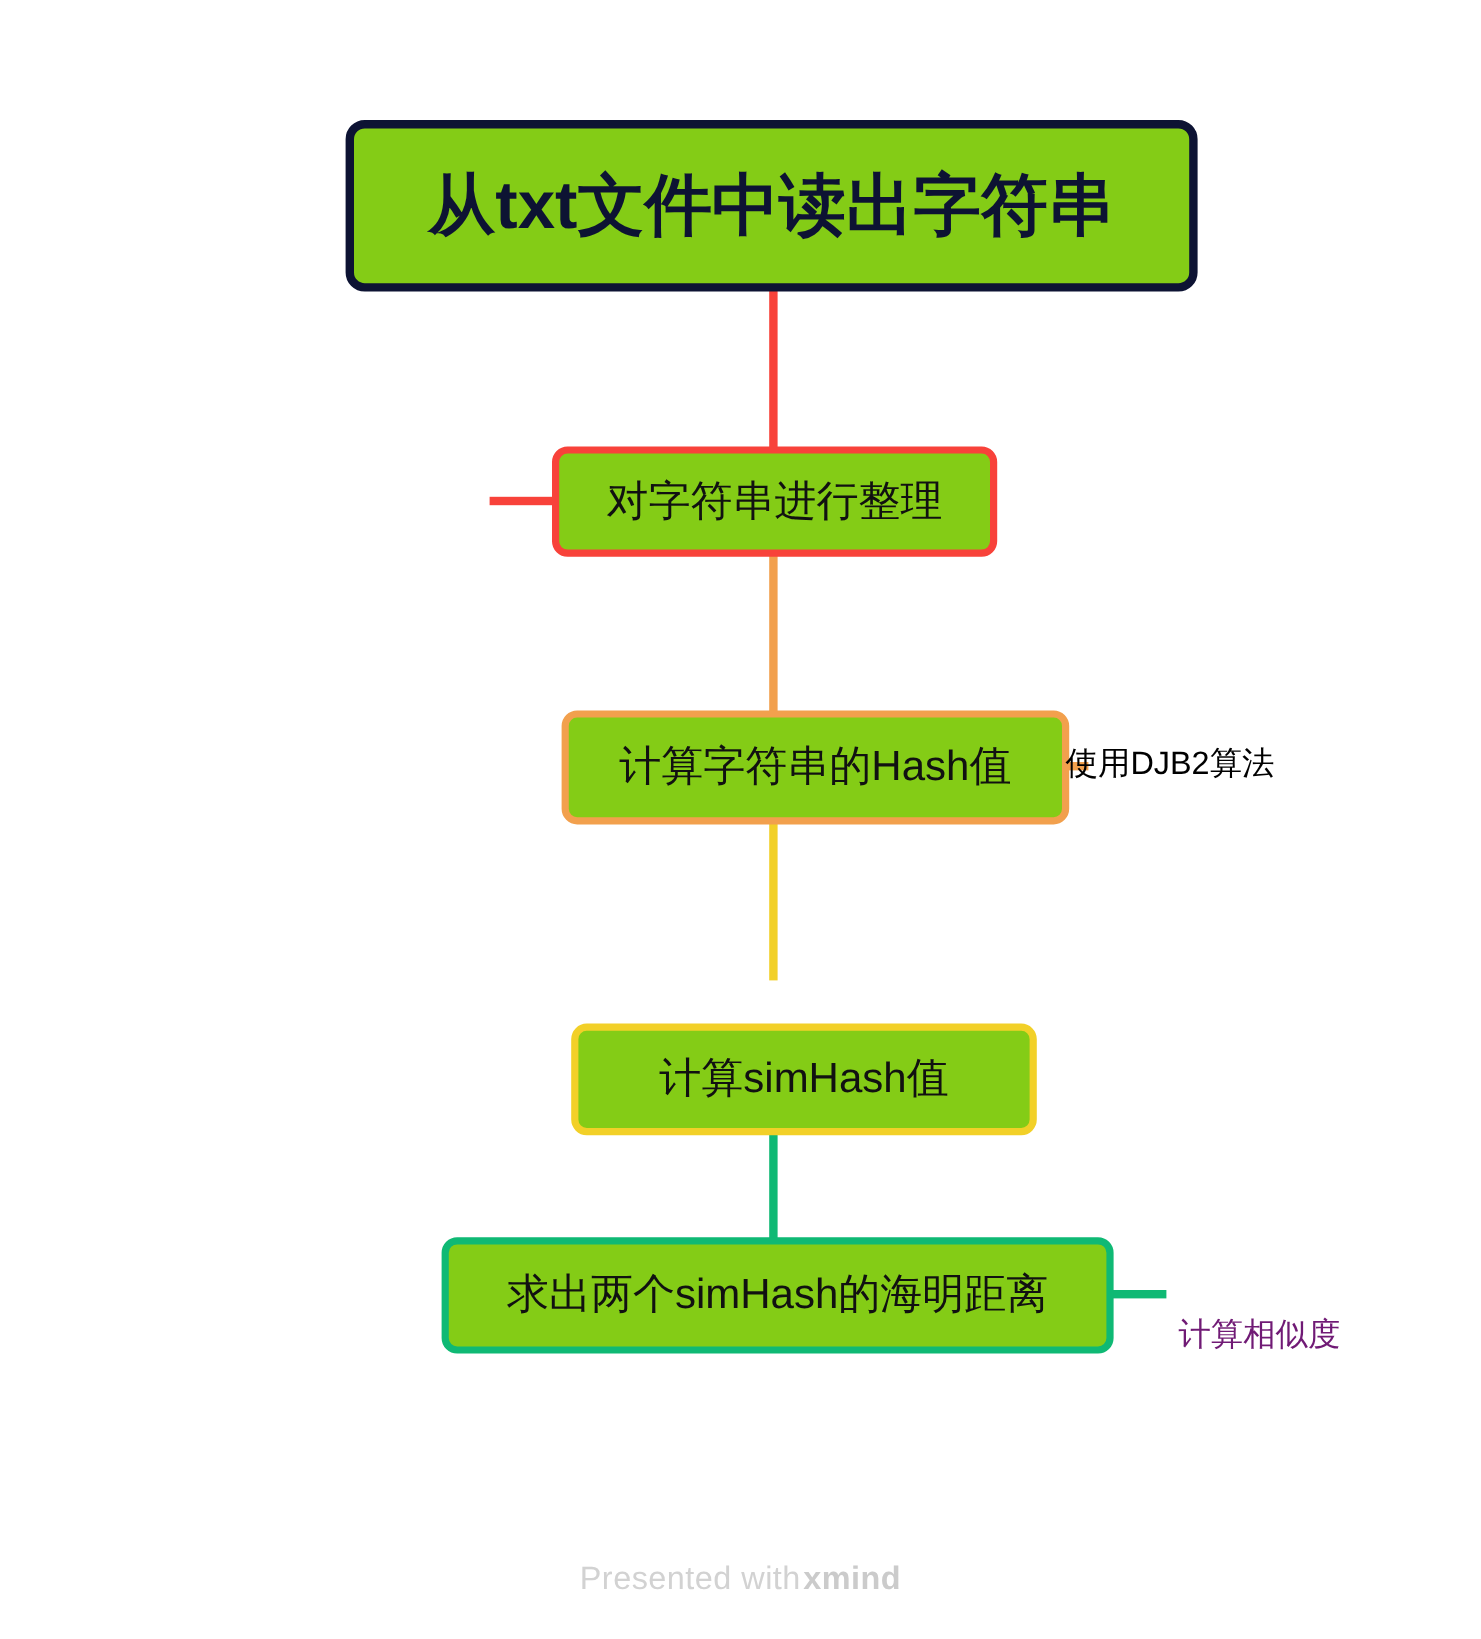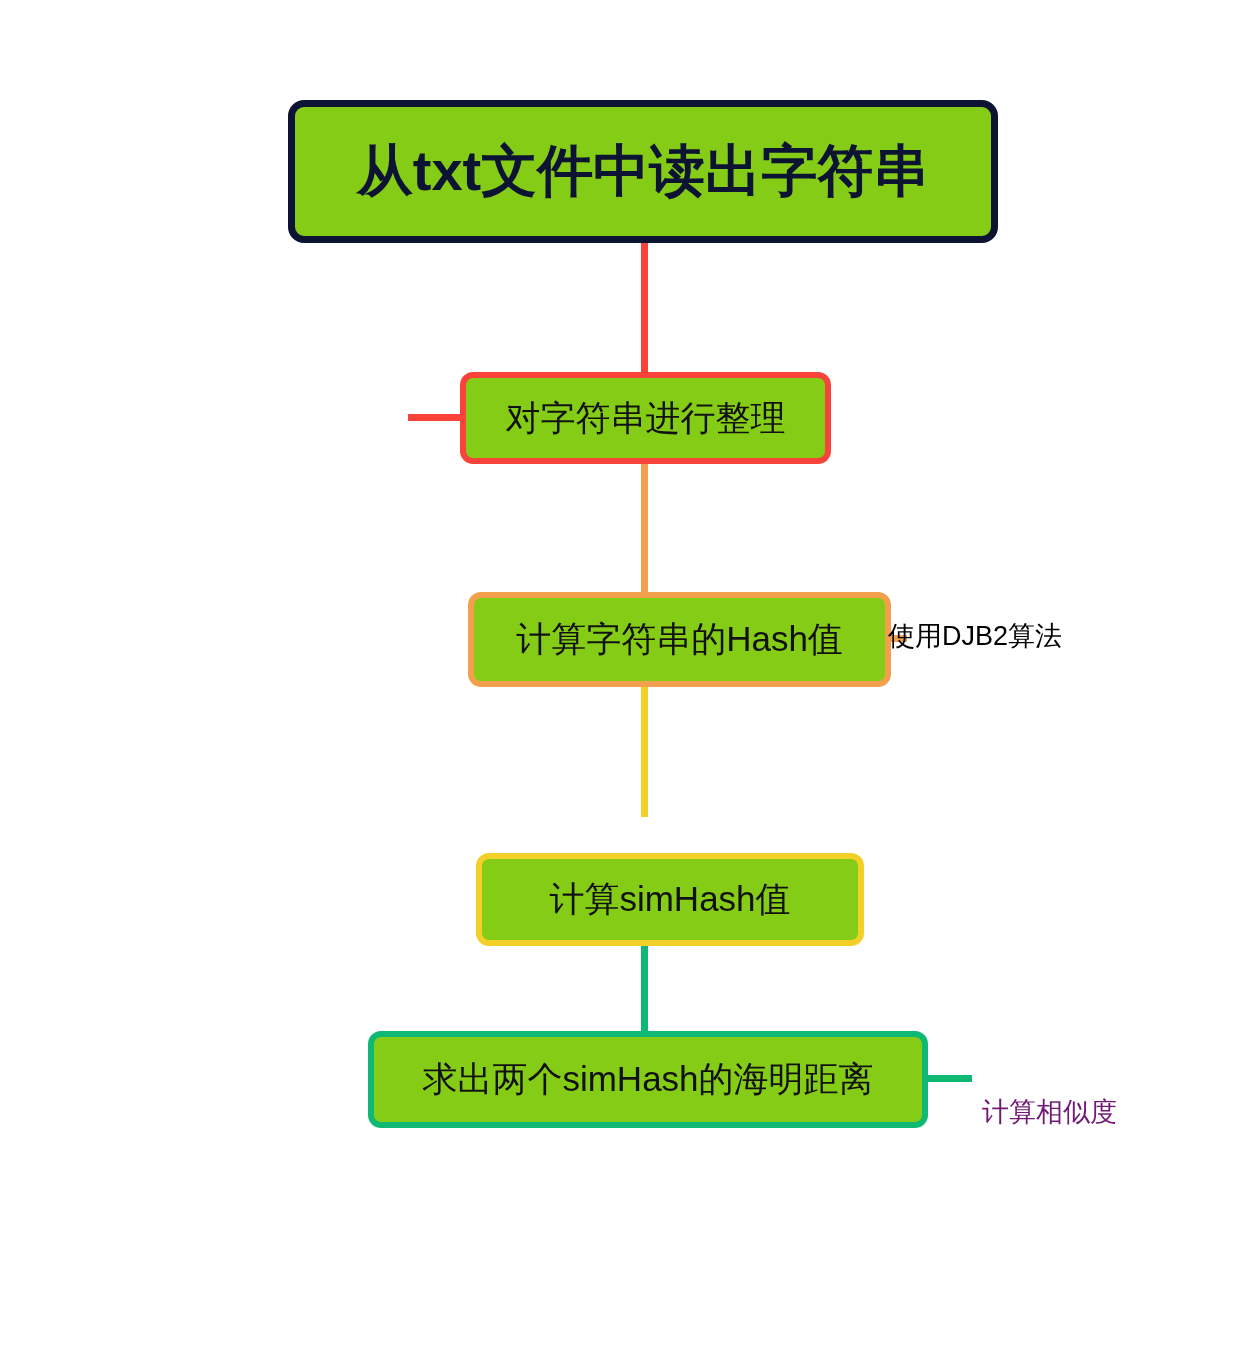--- a/index.html
+++ b/index.html
@@ -192,14 +192,17 @@
 
   <div class="node node-step3">
     <span class="node-text">计算simHash值</span>
   </div>
 
   <div class="node node-step4">
     <span class="node-text">求出两个simHash的海明距离</span>
   </div>
   <div class="callout callout-s4">计算相似度</div>
 
+  <div class="watermark">
+    <span>Presented with</span><span class="wm-brand">xmind</span>
+  </div>
 
 </div>
 
 </body></html>

